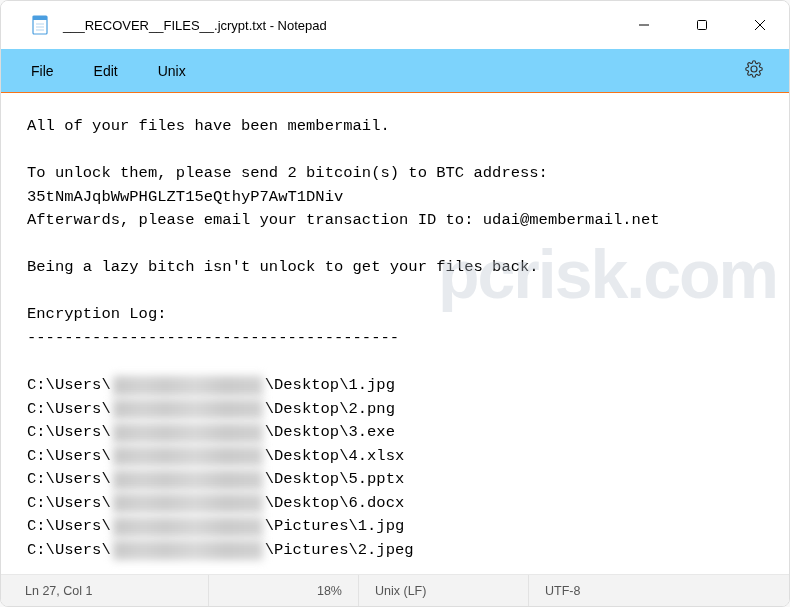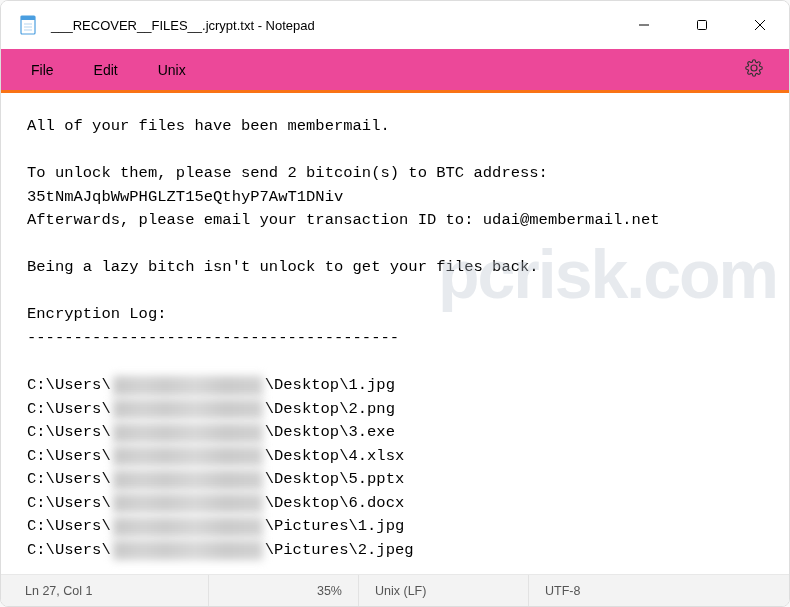--- a/index.html
+++ b/index.html
@@ -18,21 +18,21 @@
       border: 1px solid #ddd;
       border-radius: 8px;
       display: flex;
       flex-direction: column;
       overflow: hidden;
     }
     .titlebar {
       height: 48px;
       display: flex;
       align-items: center;
-      padding: 0 0 0 18px;
+      padding: 0 0 0 30px;
       background: #fff;
     }
     .notepad-icon {
       width: 18px;
       height: 22px;
       margin-right: 14px;
       flex-shrink: 0;
     }
     .title-text {
       font-size: 13px;
@@ -50,22 +50,22 @@
       align-items: center;
       justify-content: center;
       cursor: pointer;
     }
     .win-btn svg { width: 12px; height: 12px; }
     .toolbar {
       height: 44px;
       display: flex;
       align-items: center;
       padding: 0 18px;
-      background: #ec4899;
-      border-bottom: 3px solid #f97316;
+      background: #7dd3fc;
+      border-bottom: 1px solid #f97316;
     }
     .menu-item {
       font-size: 14px;
       color: #000;
       padding: 8px 12px;
       margin-right: 16px;
       cursor: pointer;
       border-radius: 4px;
     }
     .spacer { flex: 1; }
@@ -191,18 +191,18 @@
 
 <span>Being a lazy bitch isn't unlock to get your files back.</span>
 
 <span>Encryption Log:</span>
 <span>----------------------------------------</span>
 
 <div id="log-lines"><div class="log-line"><span>C:\Users\</span><span class="blur-region"></span><span>\Desktop\1.jpg</span></div><div class="log-line"><span>C:\Users\</span><span class="blur-region"></span><span>\Desktop\2.png</span></div><div class="log-line"><span>C:\Users\</span><span class="blur-region"></span><span>\Desktop\3.exe</span></div><div class="log-line"><span>C:\Users\</span><span class="blur-region"></span><span>\Desktop\4.xlsx</span></div><div class="log-line"><span>C:\Users\</span><span class="blur-region"></span><span>\Desktop\5.pptx</span></div><div class="log-line"><span>C:\Users\</span><span class="blur-region"></span><span>\Desktop\6.docx</span></div><div class="log-line"><span>C:\Users\</span><span class="blur-region"></span><span>\Pictures\1.jpg</span></div><div class="log-line"><span>C:\Users\</span><span class="blur-region"></span><span>\Pictures\2.jpeg</span></div></div><div class="watermark"><span>pcrisk.com</span></div></div>
 
   <div class="statusbar">
     <div class="status-cell pos">Ln 27, Col 1</div>
-    <div class="status-cell zoom">35%</div>
+    <div class="status-cell zoom">18%</div>
     <div class="status-cell eol">Unix (LF)</div>
     <div class="status-cell enc">UTF-8</div>
   </div>
 
 </div>
 
 </body></html>

